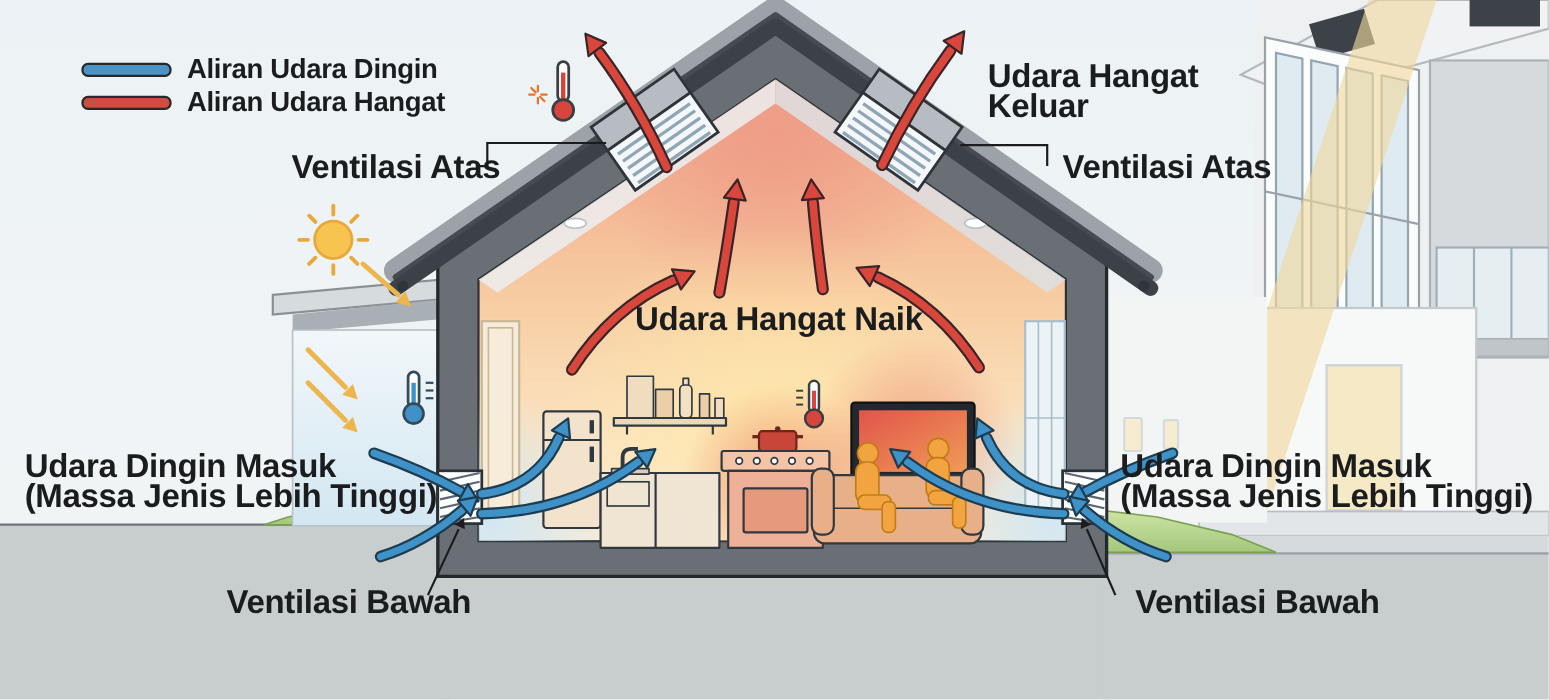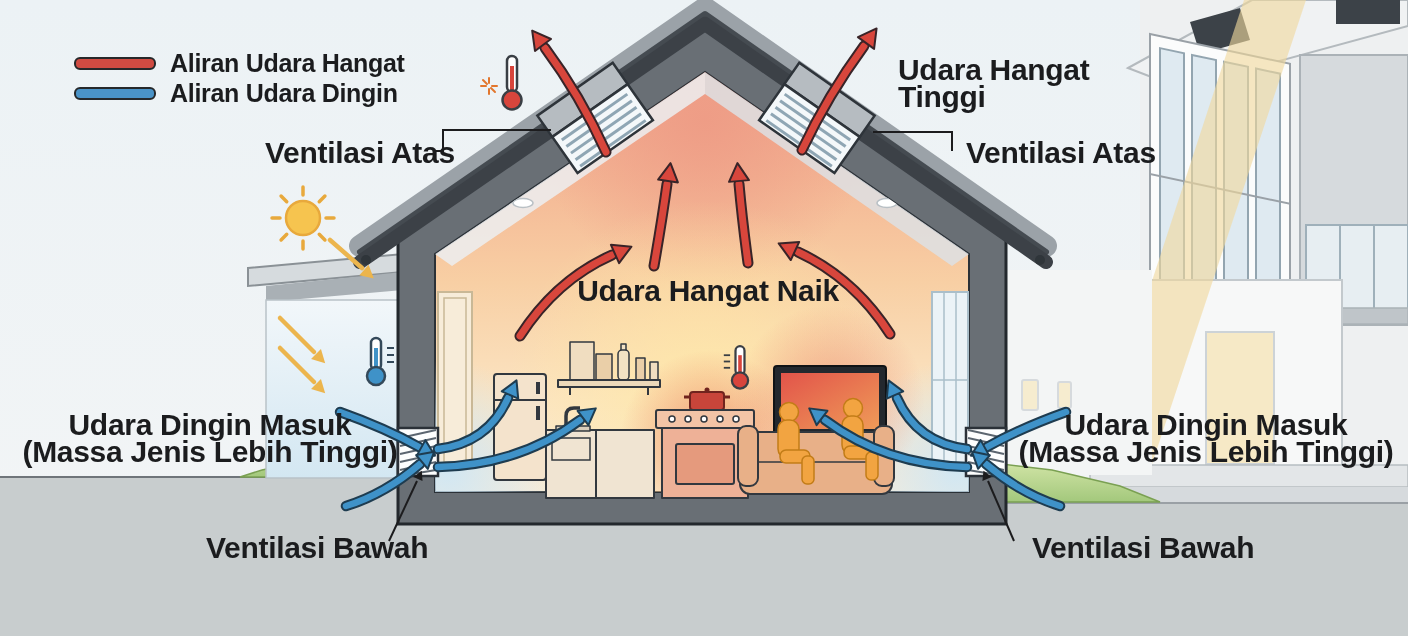--- a/index.html
+++ b/index.html
@@ -1,20 +1,20 @@
 <!DOCTYPE html>
 <html><head>
 <meta charset="utf-8">
 <style>
   html,body{margin:0;padding:0;background:#eef2f4;}
   #stage{position:relative;width:1408px;height:636px;overflow:hidden;
          font-family:"Liberation Sans",sans-serif;background:linear-gradient(#ecf2f5,#f3f5f6);}
   #art{position:absolute;left:0;top:0;}
   .lbl{position:absolute;font-weight:700;font-size:30px;line-height:27px;color:#1b1c1e;letter-spacing:-0.3px;white-space:nowrap;}
-  .center{transform:translateX(-50%);text-align:center;}
+  .center{transform:translateX(-50%);}
   .rightalign{text-align:right;}
   .legend{position:absolute;left:74px;top:48px;}
   .legend-row{display:flex;align-items:center;height:30px;}
   .swatch{display:inline-block;width:78px;height:9px;border:2.5px solid #26282a;border-radius:6px;margin-right:14px;}
   .swatch-cold{background:#4a93c7;}
   .swatch-warm{background:#d04b42;}
   .legend-label{font-weight:700;font-size:25px;color:#1b1c1e;letter-spacing:-0.3px;}
   
   .ob{fill:none;stroke:#1e3c50;stroke-width:10.5;stroke-linecap:round;}
   .fb{fill:none;stroke:#3f92c8;stroke-width:6.5;stroke-linecap:round;}
@@ -378,34 +378,34 @@
     <polyline class="ptr" points="873,132 952,132 952,151"></polyline>
     <line class="ptr" x1="389" y1="541" x2="417" y2="481"></line>
     <polygon fill="#1c1c1e" points="0,-5 9,0 0,5" transform="translate(418,479) rotate(-65)"></polygon>
     <line class="ptr" x1="1014" y1="541" x2="988" y2="481"></line>
     <polygon fill="#1c1c1e" points="0,-5 9,0 0,5" transform="translate(987,479) rotate(-113)"></polygon>
   </g>
 </svg>
 
 <div class="legend">
   <div class="legend-row">
+    <span class="swatch swatch-cold"></span>
+    <span class="legend-label">Aliran Udara Dingin</span>
+  </div>
+  <div class="legend-row">
     <span class="swatch swatch-warm"></span>
     <span class="legend-label">Aliran Udara Hangat</span>
   </div>
-  <div class="legend-row">
-    <span class="swatch swatch-cold"></span>
-    <span class="legend-label">Aliran Udara Dingin</span>
-  </div>
 </div>
 
 <div class="lbl rightalign" style="left:265px;top:139px;width:170px;">Ventilasi Atas</div>
 
 <div class="lbl" style="left:898px;top:56px;">
   <div>Udara Hangat</div>
-  <div>Tinggi</div>
+  <div>Keluar</div>
 </div>
 
 <div class="lbl" style="left:966px;top:139px;">Ventilasi Atas</div>
 
 <div class="lbl center" style="left:708px;top:277px;">
   <div>Udara Hangat Naik</div>
 </div>
 
 <div class="lbl center" style="left:210px;top:411px;">
   <div>Udara Dingin Masuk</div>

